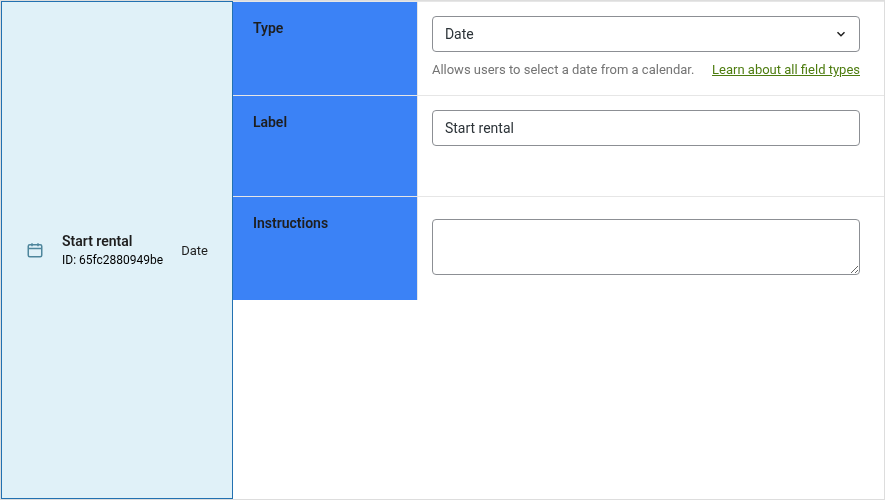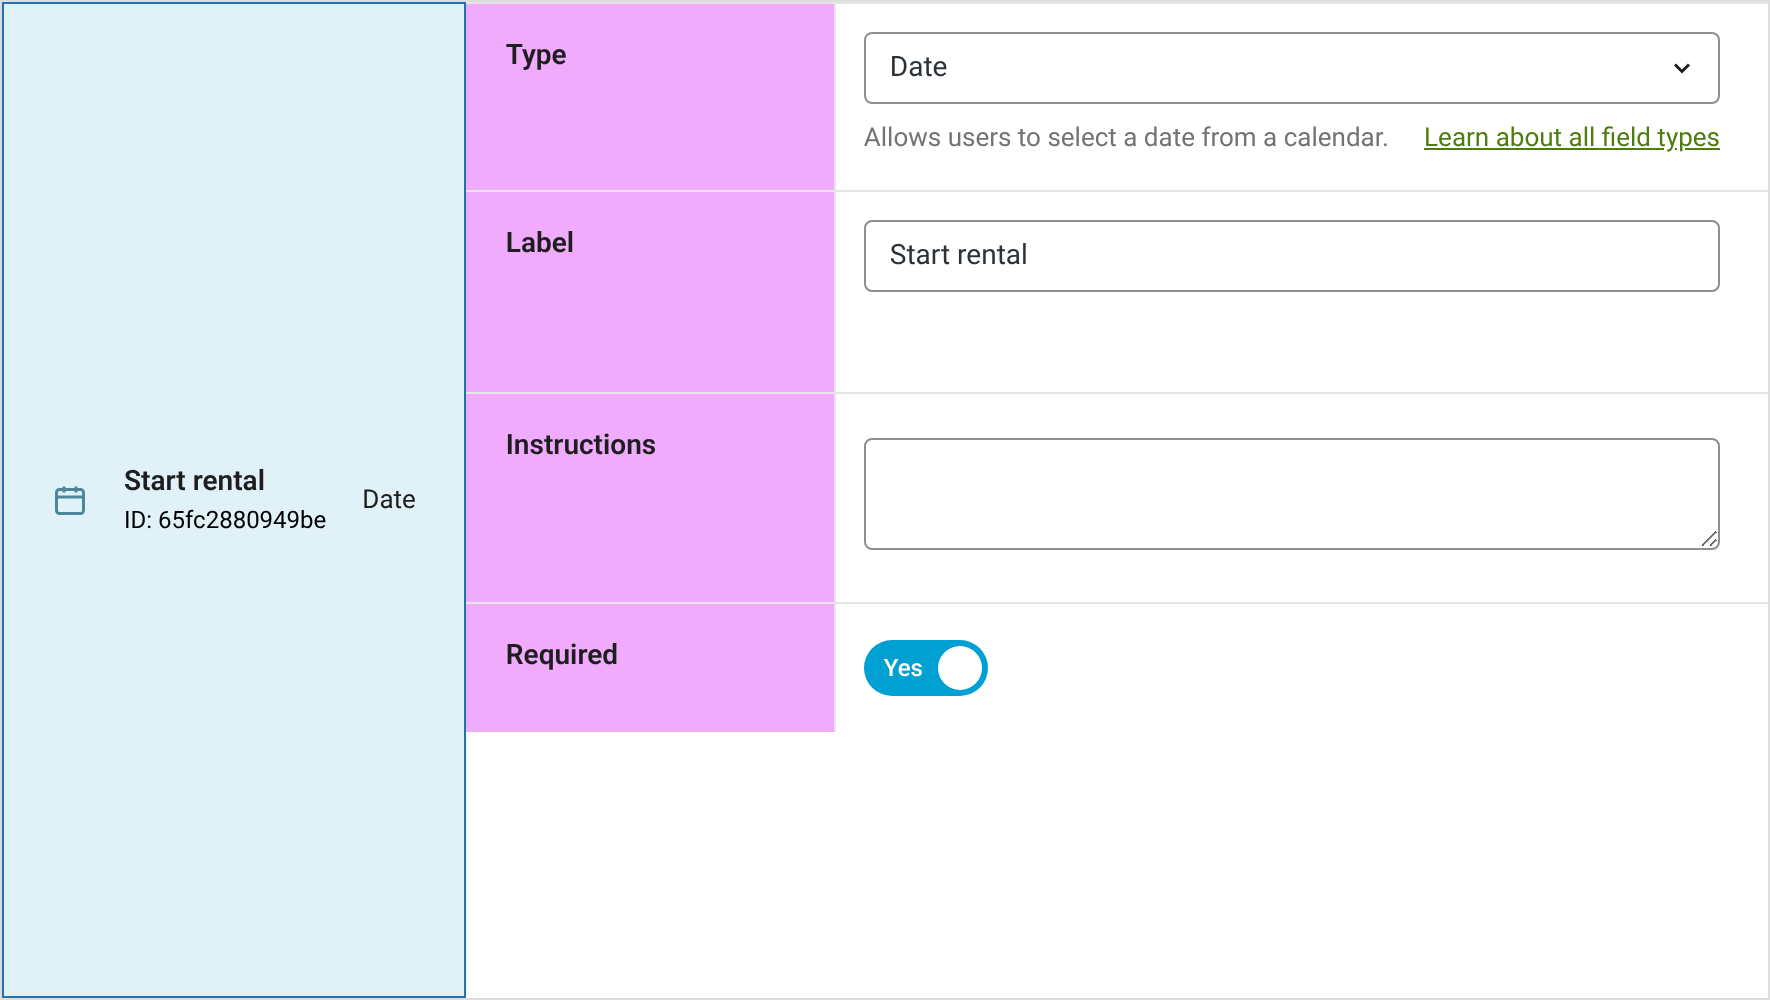--- a/index.html
+++ b/index.html
@@ -56,21 +56,21 @@
     border-top: 1px solid #e6e6e6;
     align-items: flex-start;
   }
   .row-label {
     width: 185px;
     flex-shrink: 0;
     padding: 18px 20px 18px 20px;
     font-size: 14px;
     font-weight: 600;
     color: #1e1e1e;
-    background: #f0abfc;
+    background: #3b82f6;
     border-right: 1px solid #e6e6e6;
     min-height: 100%;
     align-self: stretch;
   }
   .row-control {
     flex: 1;
     padding: 14px 24px 18px 14px;
   }
   .select-wrap {
     position: relative;
@@ -196,24 +196,15 @@
       </div>
     </div>
 
     <div class="row row-instructions">
       <div class="row-label">Instructions</div>
       <div class="row-control">
         <textarea class="field-textarea" style=""></textarea>
       </div>
     </div>
 
-    <div class="row row-required">
-      <div class="row-label">Required</div>
-      <div class="row-control">
-        <div class="toggle" role="switch" aria-checked="true">
-          <span class="toggle-label">Yes</span>
-          <span class="toggle-knob"></span>
-        </div>
-      </div>
-    </div>
 
   </div>
 </div>
 
 </body></html>

